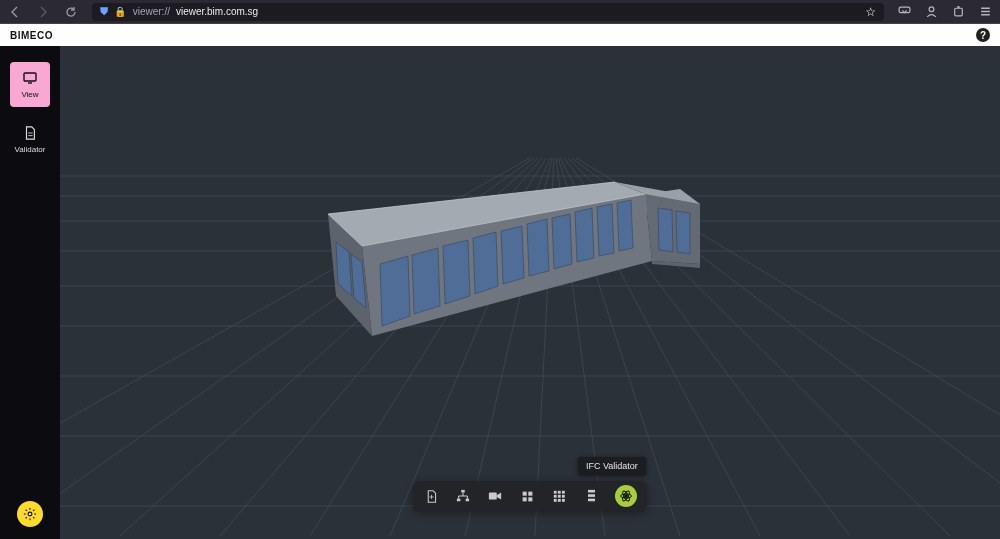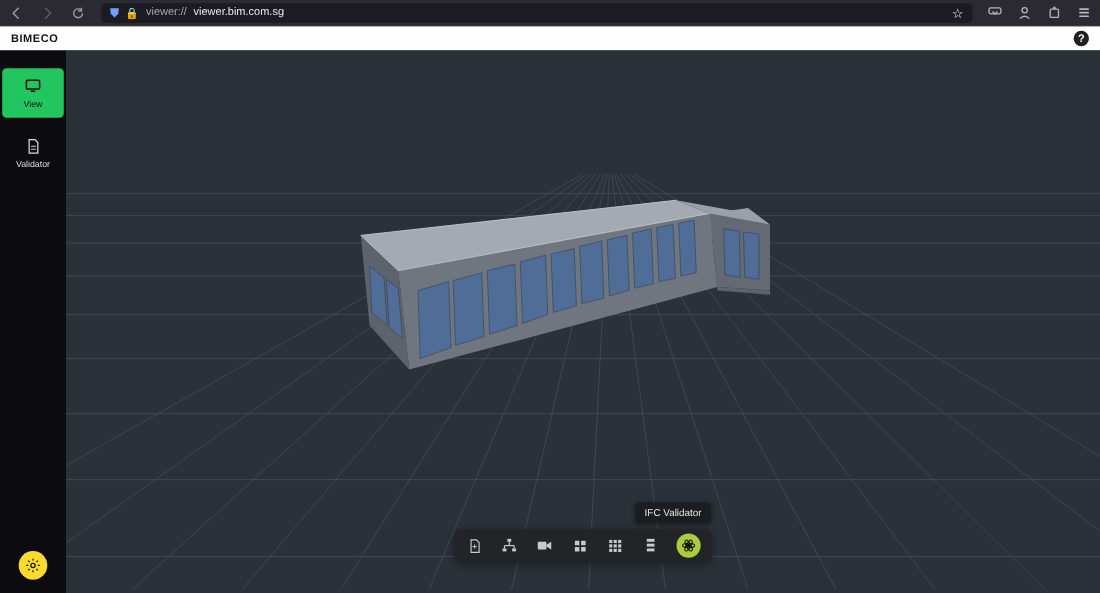--- a/index.html
+++ b/index.html
@@ -17,21 +17,21 @@
 
 .topbar { height:22px; background:#fefefe; display:flex; align-items:center; padding:0 10px; justify-content:space-between; }
 .logo { display:flex; align-items:center; gap:2px; }
 .logo-text { font-weight:800; font-size:10px; letter-spacing:.5px; color:#111; }
 .help-circle { width:14px; height:14px; border-radius:50%; background:#202020; color:#fff; font-size:10px; font-weight:700; display:flex; align-items:center; justify-content:center; }
 
 
 .workspace { position:absolute; left:0; right:0; top:46px; bottom:0; display:flex; background:#0f0f13; }
 .sidebar { width:60px; background:#0c0c10; display:flex; flex-direction:column; align-items:center; padding-top:16px; gap:18px; position:relative; }
 .side-item { width:40px; display:flex; flex-direction:column; align-items:center; gap:4px; color:#ddd; font-size:8px; }
-.side-item.active { background:#22c55e; color:#111; padding:8px 0; border-radius:4px; width:56px; }
+.side-item.active { background:#f9a8d4; color:#111; padding:8px 0; border-radius:4px; width:40px; }
 .side-item.active .ic { color:#111; }
 .side-item .ic { width:16px; height:16px; display:flex; align-items:center; justify-content:center; color:#ddd; }
 .side-item .lbl { font-size:8px; }
 .fab { position:absolute; bottom:12px; left:50%; transform:translateX(-50%); width:26px; height:26px; border-radius:50%; background:#fddb2e; display:flex; align-items:center; justify-content:center; }
 
 
 .viewport { flex:1; position:relative; background:#2a3038; overflow:hidden;padding-left:41px; }
 .viewport svg.scene { position:absolute; inset:0; width:100%; height:100%; }
 
 

